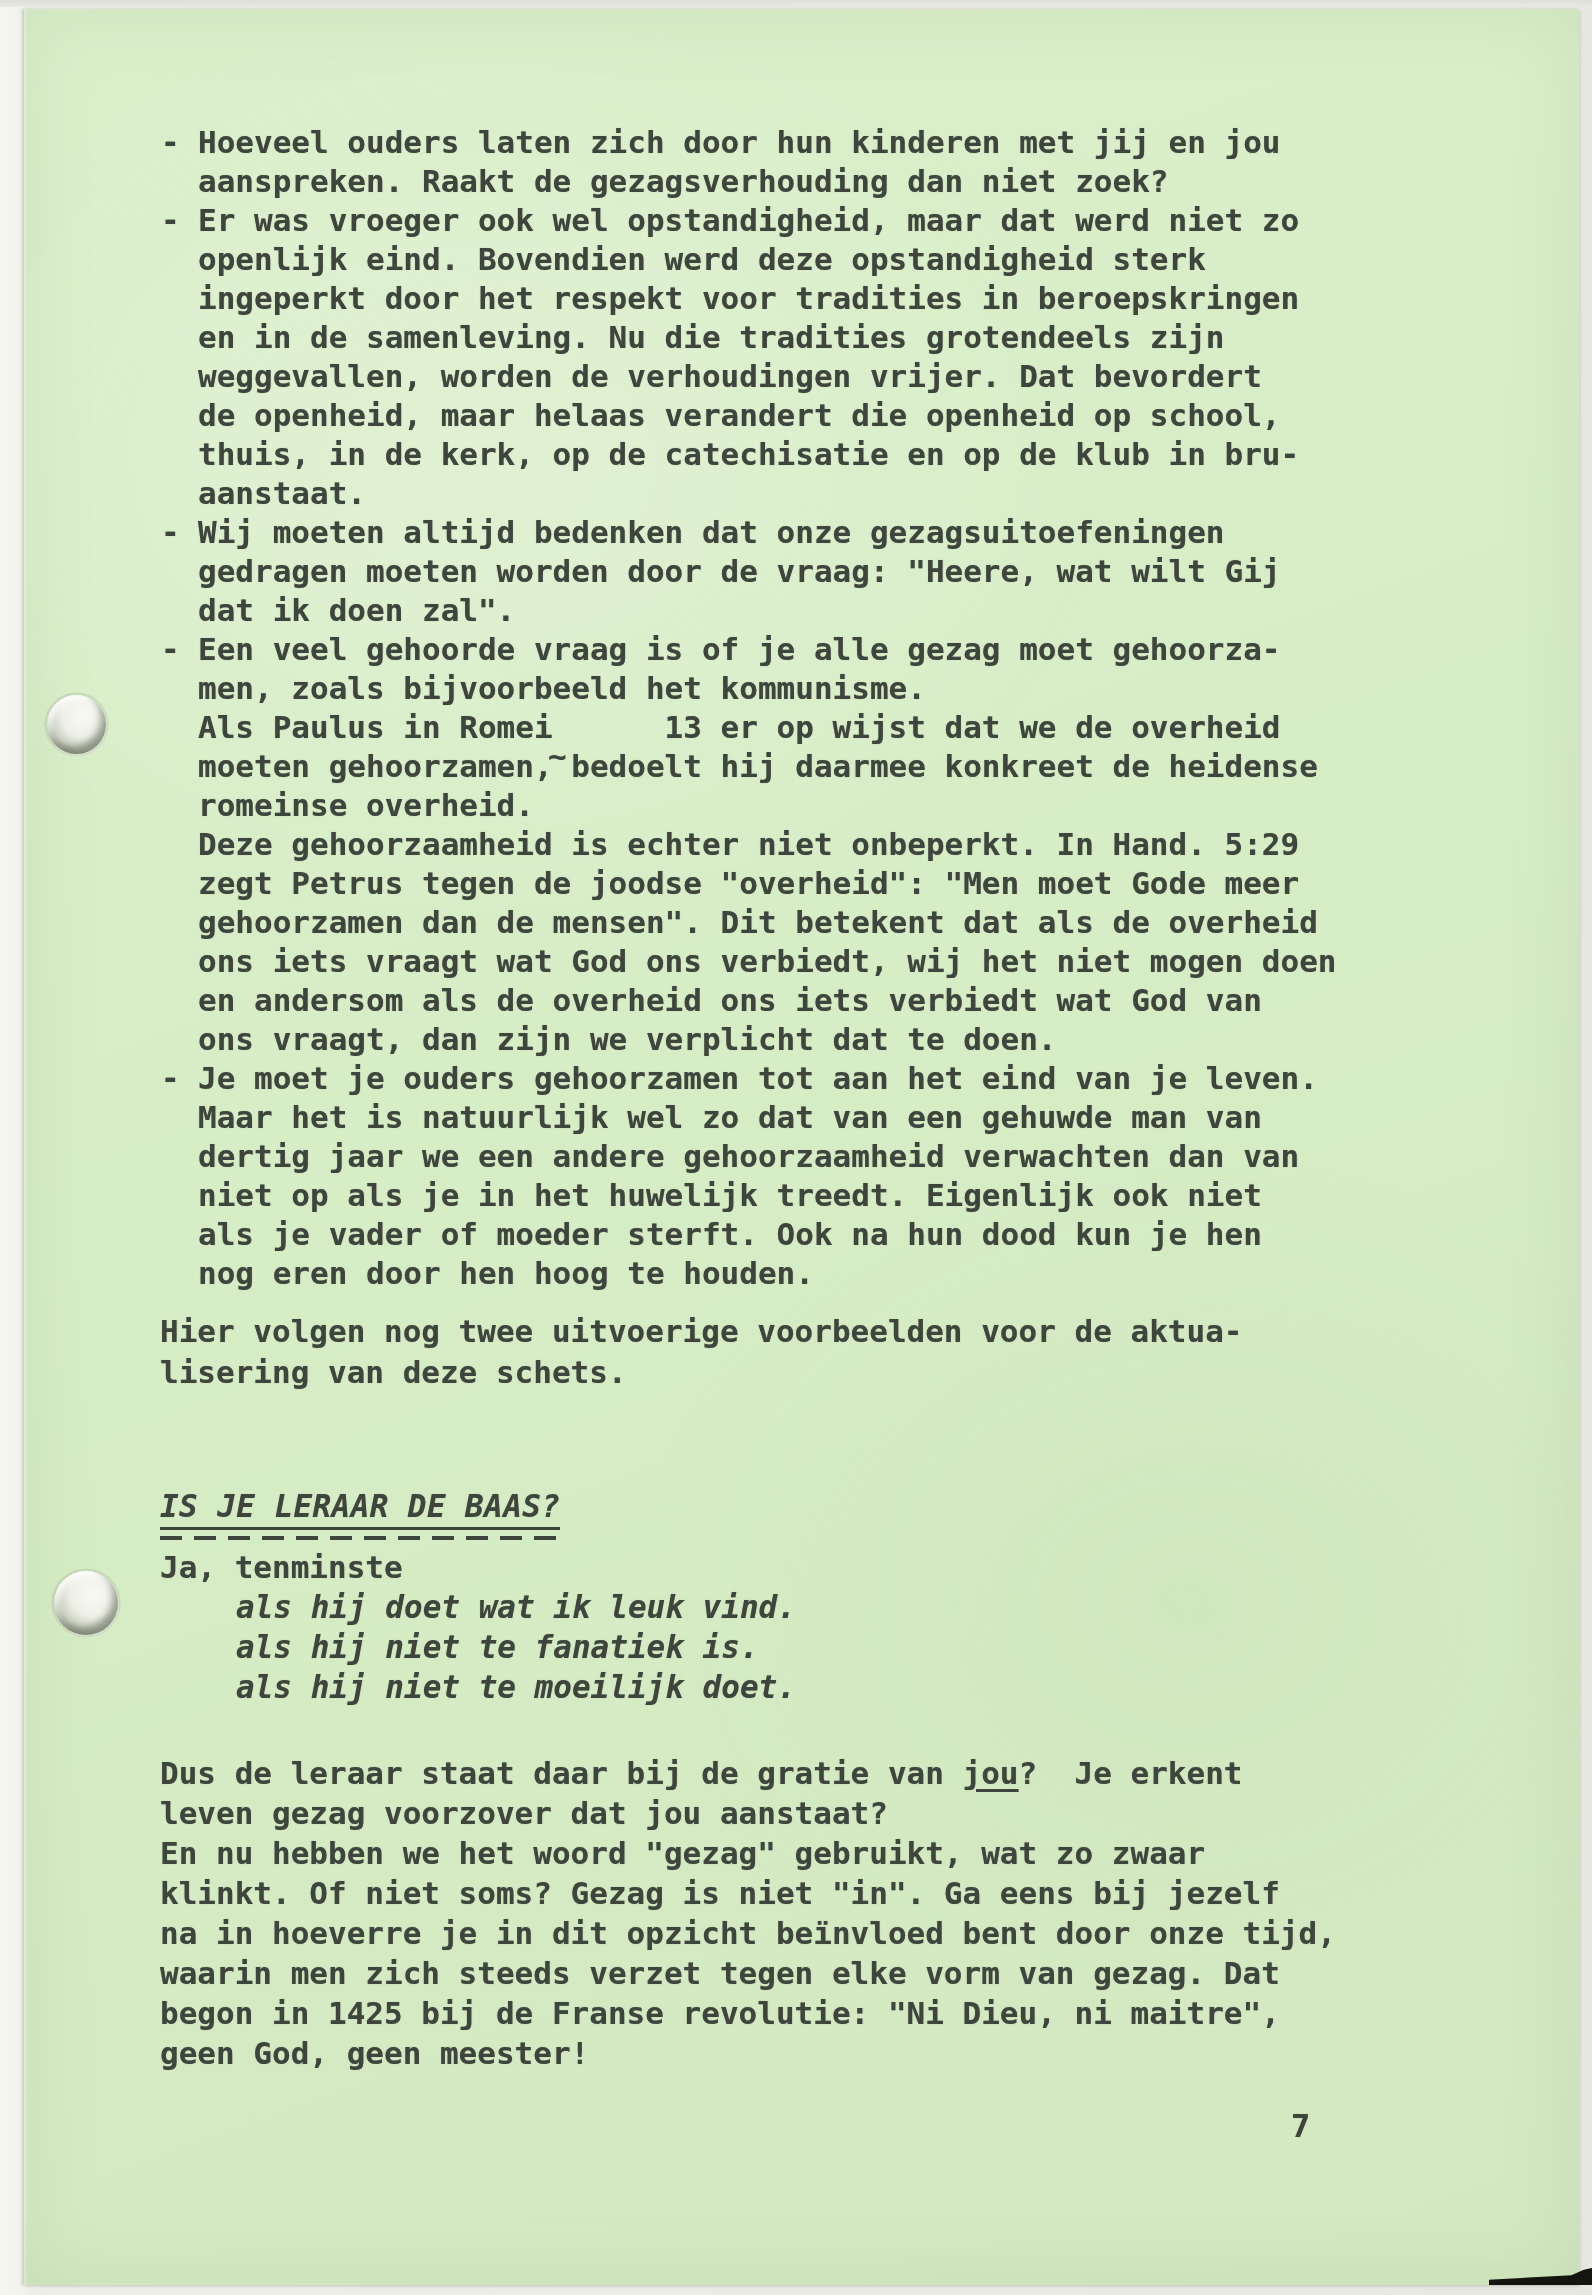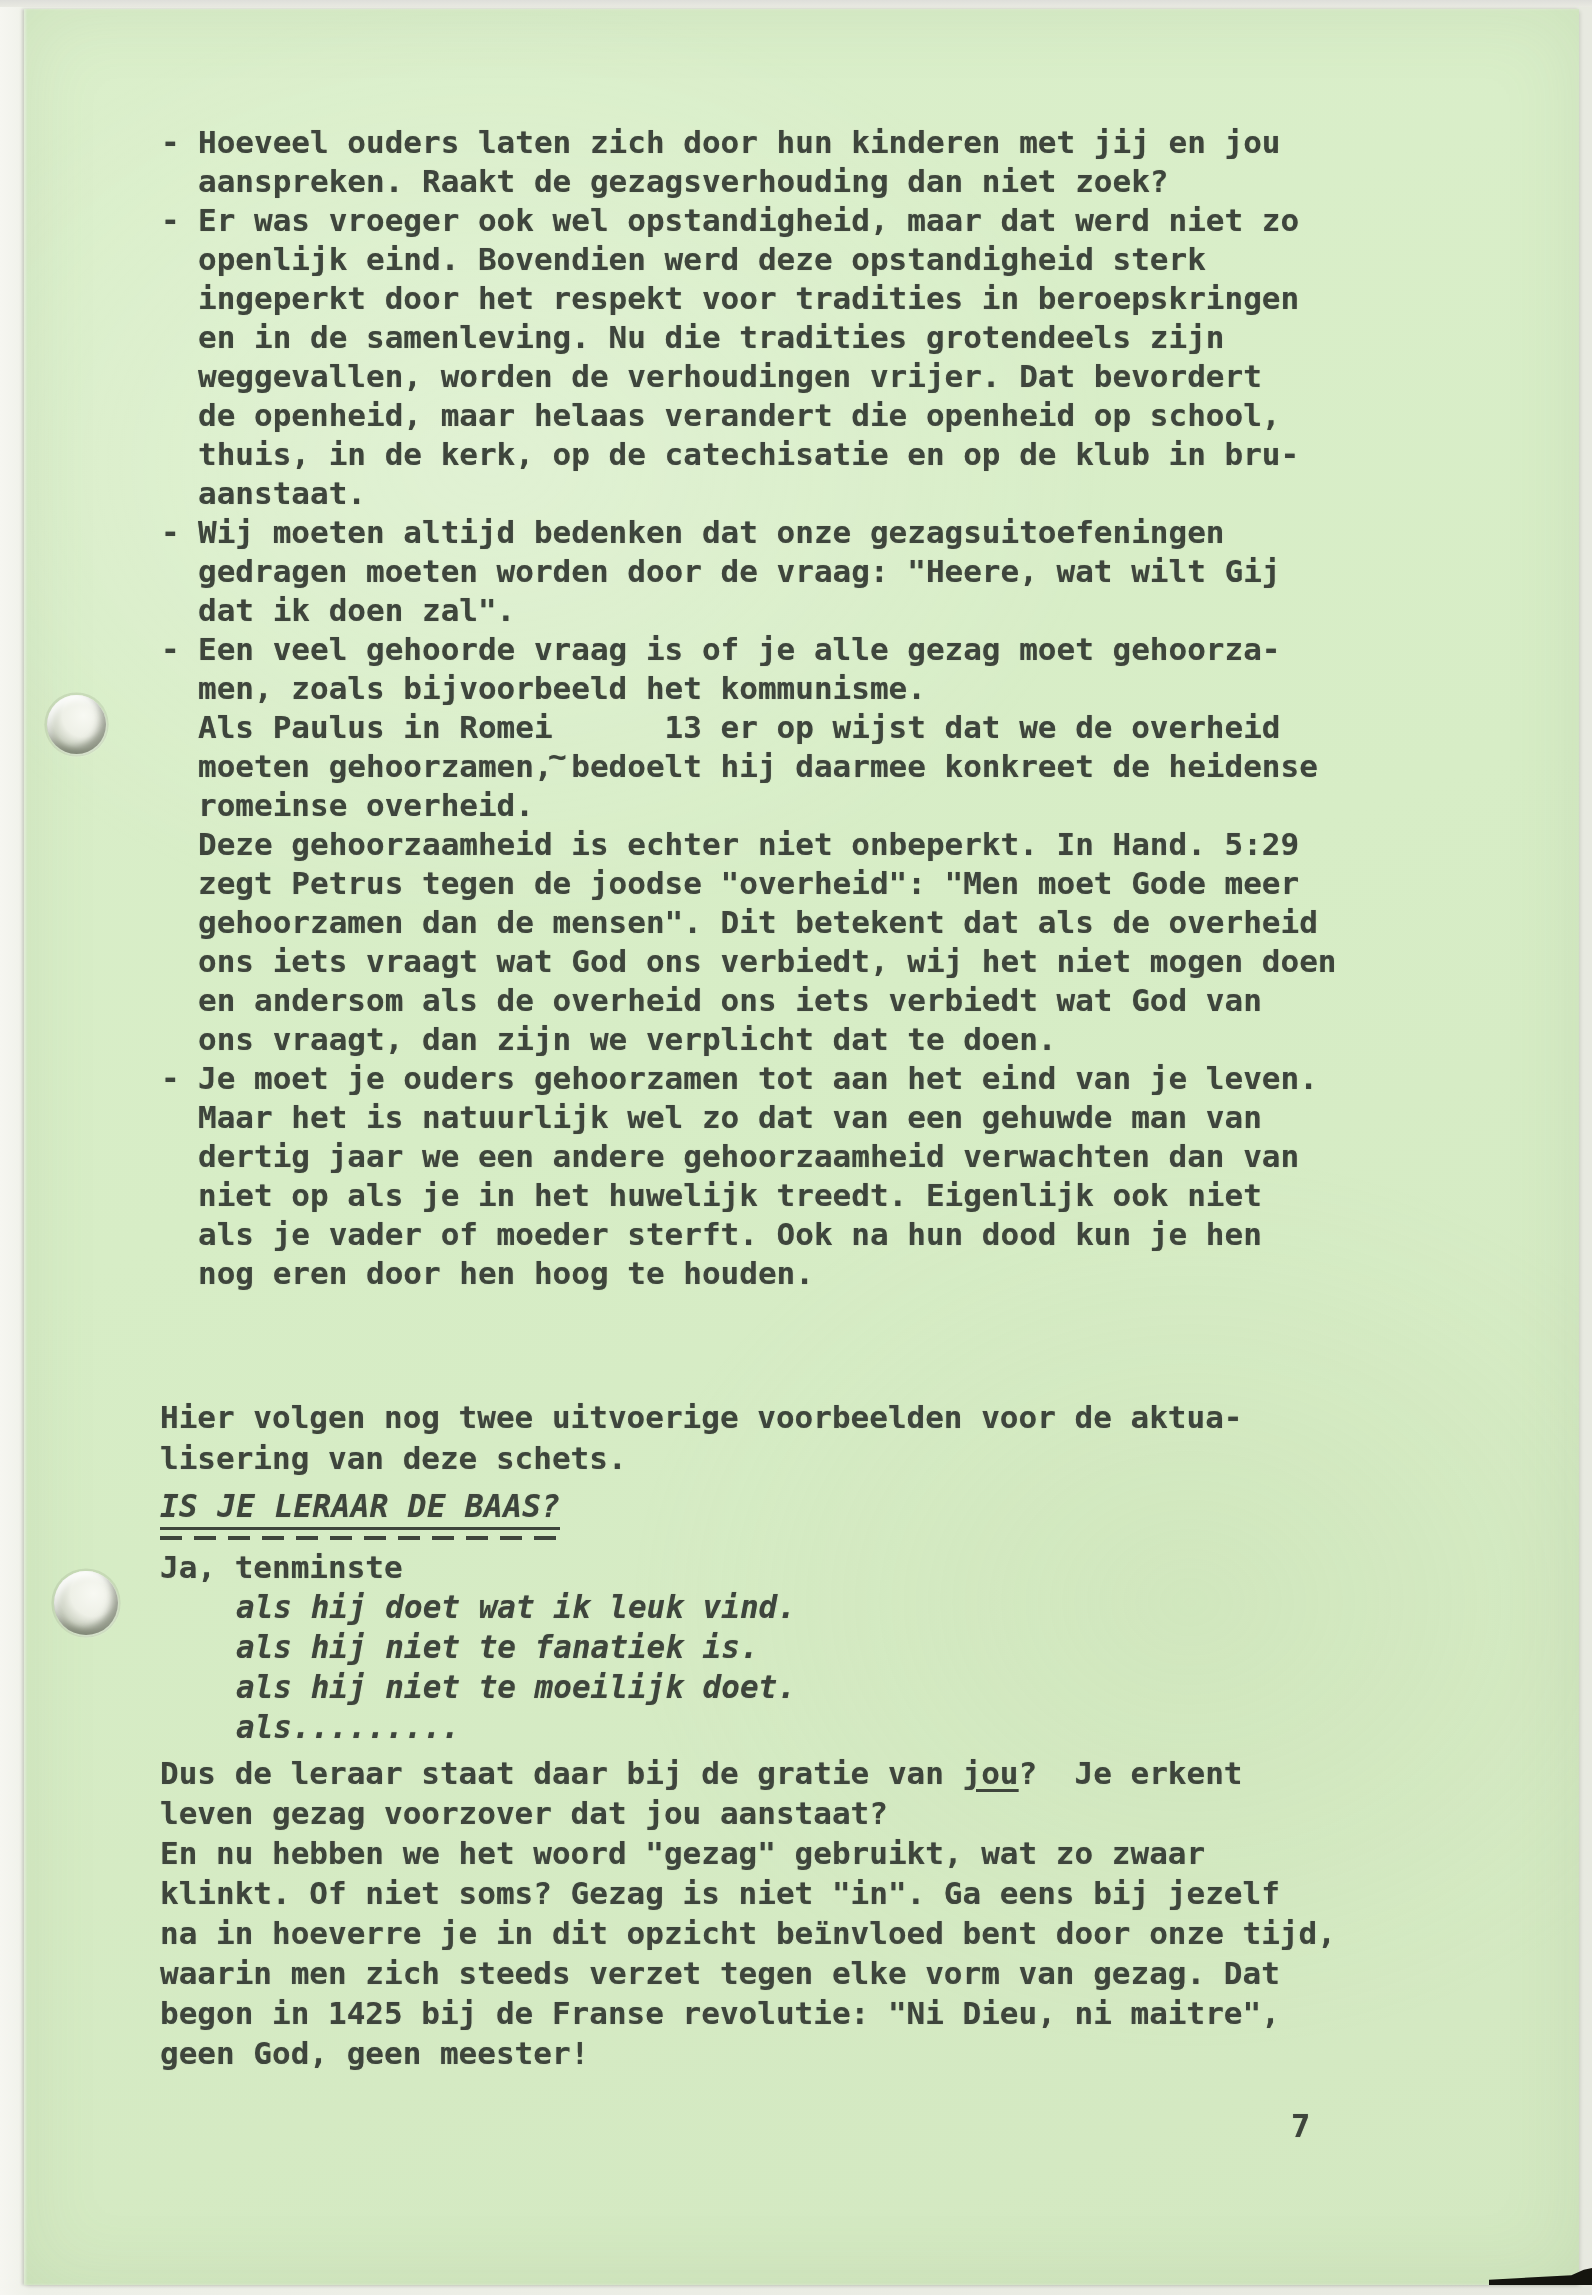--- a/index.html
+++ b/index.html
@@ -26,21 +26,21 @@
     text-shadow:0 0 0.9px rgba(62,69,60,0.45);
   }
   .block { position:absolute; font-size:31px; font-weight:bold; }
   .line  { white-space:pre; }
 
   .bullets { left:198px; top:123px; line-height:39px; width:1225px; }
   .bullet  { position:relative; }
   .marker  { position:absolute; left:-37px; top:0; }
   .squiggle{ position:absolute; left:350px; top:614px; font-size:31px; }
 
-  .intro-par { left:160px; top:1397px; line-height:41px; }
+  .intro-par { left:160px; top:1311px; line-height:41px; }
 
   .heading-block { left:160px; top:1488px;font-style:italic; }
   .heading-text  { display:inline-block; padding-bottom:2.6px; border-bottom:3.5px solid #3e453c; letter-spacing:0.4px; }
   .dash-underline{
     width:404px; height:4.3px; margin-top:6px;
     background:repeating-linear-gradient(90deg,#3e453c 0 22.4px,transparent 22.4px 34px);
   }
 
   .ja-block { left:160px; top:1547px; line-height:40px; }
   .indent   { padding-left:76px;font-style:italic; }
@@ -139,21 +139,20 @@
   <div class="block heading-block">
     <span class="heading-text">IS JE LERAAR DE BAAS?</span>
     <div class="dash-underline"></div>
   </div>
 
   <div class="block ja-block">
     <div class="line">Ja, tenminste</div>
     <div class="line indent">als hij doet wat ik leuk vind.</div>
     <div class="line indent">als hij niet te fanatiek is.</div>
     <div class="line indent">als hij niet te moeilijk doet.</div>
-    <div class="line indent">als.........</div>
   </div>
 
   <div class="block closing">
     <div class="line"><span>Dus de leraar staat daar bij de gratie van </span><span class="u">jou</span><span>?  Je erkent</span></div>
     <div class="line">leven gezag voorzover dat jou aanstaat?</div>
     <div class="line">En nu hebben we het woord "gezag" gebruikt, wat zo zwaar</div>
     <div class="line">klinkt. Of niet soms? Gezag is niet "in". Ga eens bij jezelf</div>
     <div class="line">na in hoeverre je in dit opzicht beïnvloed bent door onze tijd,</div>
     <div class="line">waarin men zich steeds verzet tegen elke vorm van gezag. Dat</div>
     <div class="line">begon in 1425 bij de Franse revolutie: "Ni Dieu, ni maitre",</div>

